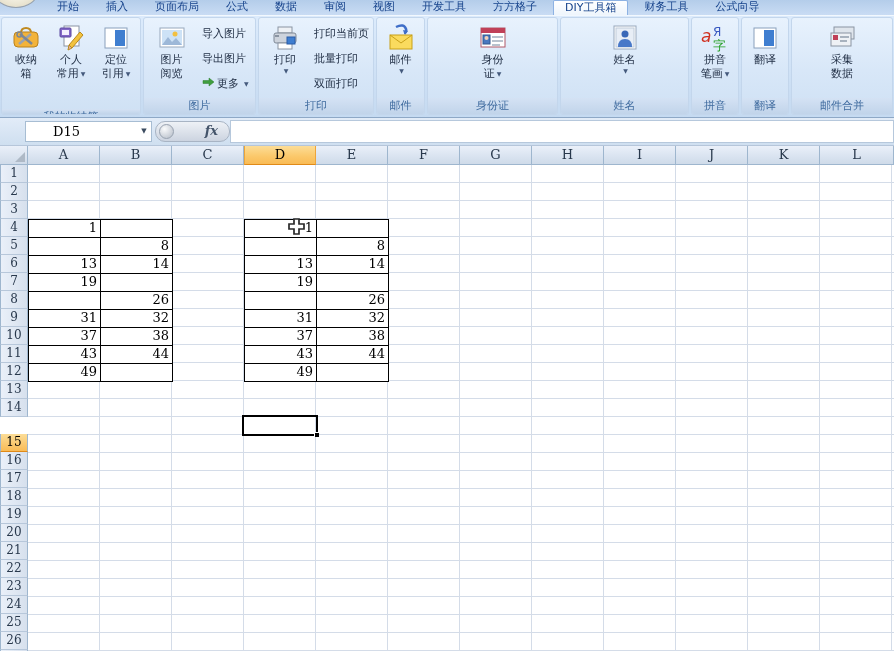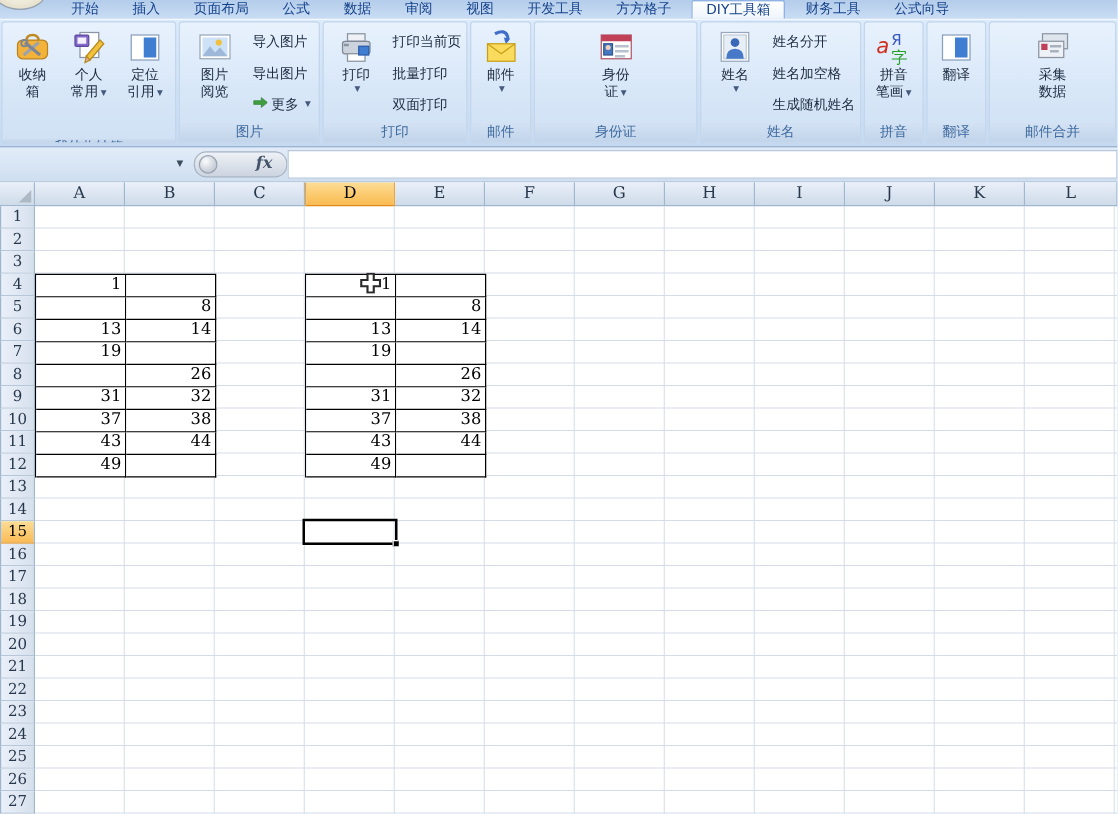--- a/index.html
+++ b/index.html
@@ -67,21 +67,21 @@
   .colheader.sel { background:linear-gradient(#fcdd97,#fbc96c 55%,#f9bb55);
     border-left:1px solid #eda53a; border-right:1px solid #eda53a; border-bottom:1px solid #e08a18; color:#000; }
   #corner { width:28px; height:19px; border-right:1px solid #9eb6ce; border-bottom:1px solid #9eb6ce;
     background:linear-gradient(#eaf0f9,#cfdbe9); position:relative; }
   #corner::after { content:''; position:absolute; right:2px; bottom:2px;
     border-left:10px solid transparent; border-bottom:10px solid #aeb9c6; }
   #rowheaders { position:absolute; left:0; top:19px; width:28px; }
   .rowheader { width:28px; height:18px; border-left:1px solid #9eb6ce; border-right:1px solid #9eb6ce;
     border-bottom:1px solid #b7c7da; background:linear-gradient(to right,#eaf0f9,#d6e0ed);
     font-family:"DejaVu Serif",serif; font-size:12px; color:#28384c; text-align:center; line-height:17px; }
-  .rowheader.sel { background:linear-gradient(#fcdd97,#f9bb55); border-bottom-color:#e08a18; color:#000; }
+  .rowheader.sel { background:linear-gradient(#fcdd97,#f9bb55); border-bottom-color:#e08a18; color:#000;margin-top:17px; }
   #cells { position:absolute; left:28px; top:19px; width:866px; height:486px;
     background-image:linear-gradient(to right,#d4dce8 1px,transparent 1px),
                      linear-gradient(to bottom,#d4dce8 1px,transparent 1px);
     background-size:72px 18px; background-position:-1px -1px; }
   .block { position:absolute; display:grid; grid-template-columns:72px 72px;
     border-left:1px solid #000; border-top:1px solid #000; background:#fff; z-index:2; }
   .bcell { width:72px; height:18px; border-right:1px solid #000; border-bottom:1px solid #000;
     font-family:"DejaVu Serif",serif; font-size:13px; color:#000; text-align:right;
     padding-right:3px; line-height:16px; background:#fff; }
   #selection { position:absolute; left:242px; top:269px; width:76px; height:21px;
@@ -256,31 +256,20 @@
               <svg width="30" height="30" viewBox="0 0 30 30">
                 <rect x="4" y="3" width="22" height="23" fill="#ffffff" stroke="#98a8bc"></rect>
                 <rect x="6" y="5" width="18" height="19" fill="#e8eef6" stroke="#c0ccda"></rect>
                 <circle cx="15" cy="11" r="3.5" fill="#3a68b8"></circle>
                 <path d="M8 24 q0-8 7-8 q7 0 7 8 Z" fill="#4878c8"></path>
               </svg>
             </div>
             <div class="blabel">姓名</div>
             <div class="blabel arr-line"><span class="arr">▼</span></div>
           </div>
-          <div class="smalls">
-            <div class="small-item">
-              <span>姓名分开</span>
-            </div>
-            <div class="small-item">
-              <span>姓名加空格</span>
-            </div>
-            <div class="small-item">
-              <span>生成随机姓名</span>
-            </div>
-          </div>
         </div>
         <div class="group-label">姓名</div>
       </div>
       <div class="group" style="width: 48px;">
         <div class="group-content">
           <div class="bigbtn">
             <div class="icon32">
               <svg width="30" height="30" viewBox="0 0 30 30">
                 <text x="1" y="19" font-size="17" font-style="italic" fill="#d03020">a</text>
                 <text x="13" y="13" font-size="12" fill="#3858c0">Я</text>
@@ -321,20 +310,21 @@
             </div>
             <div class="blabel">采集</div>
             <div class="blabel">数据</div>
           </div>
         </div>
         <div class="group-label">邮件合并</div>
       </div>
     </div>
 
   <div id="formulabar">
+    <div id="namebox">D15</div>
     <div id="namebox-arrow">▼</div>
     <div id="fxpill">
       <div id="fxball"></div>
       <div id="fxtext">fx</div>
     </div>
     <div id="formula-input"></div>
   </div>
 
   <div id="grid">
     <div id="colheaders">

